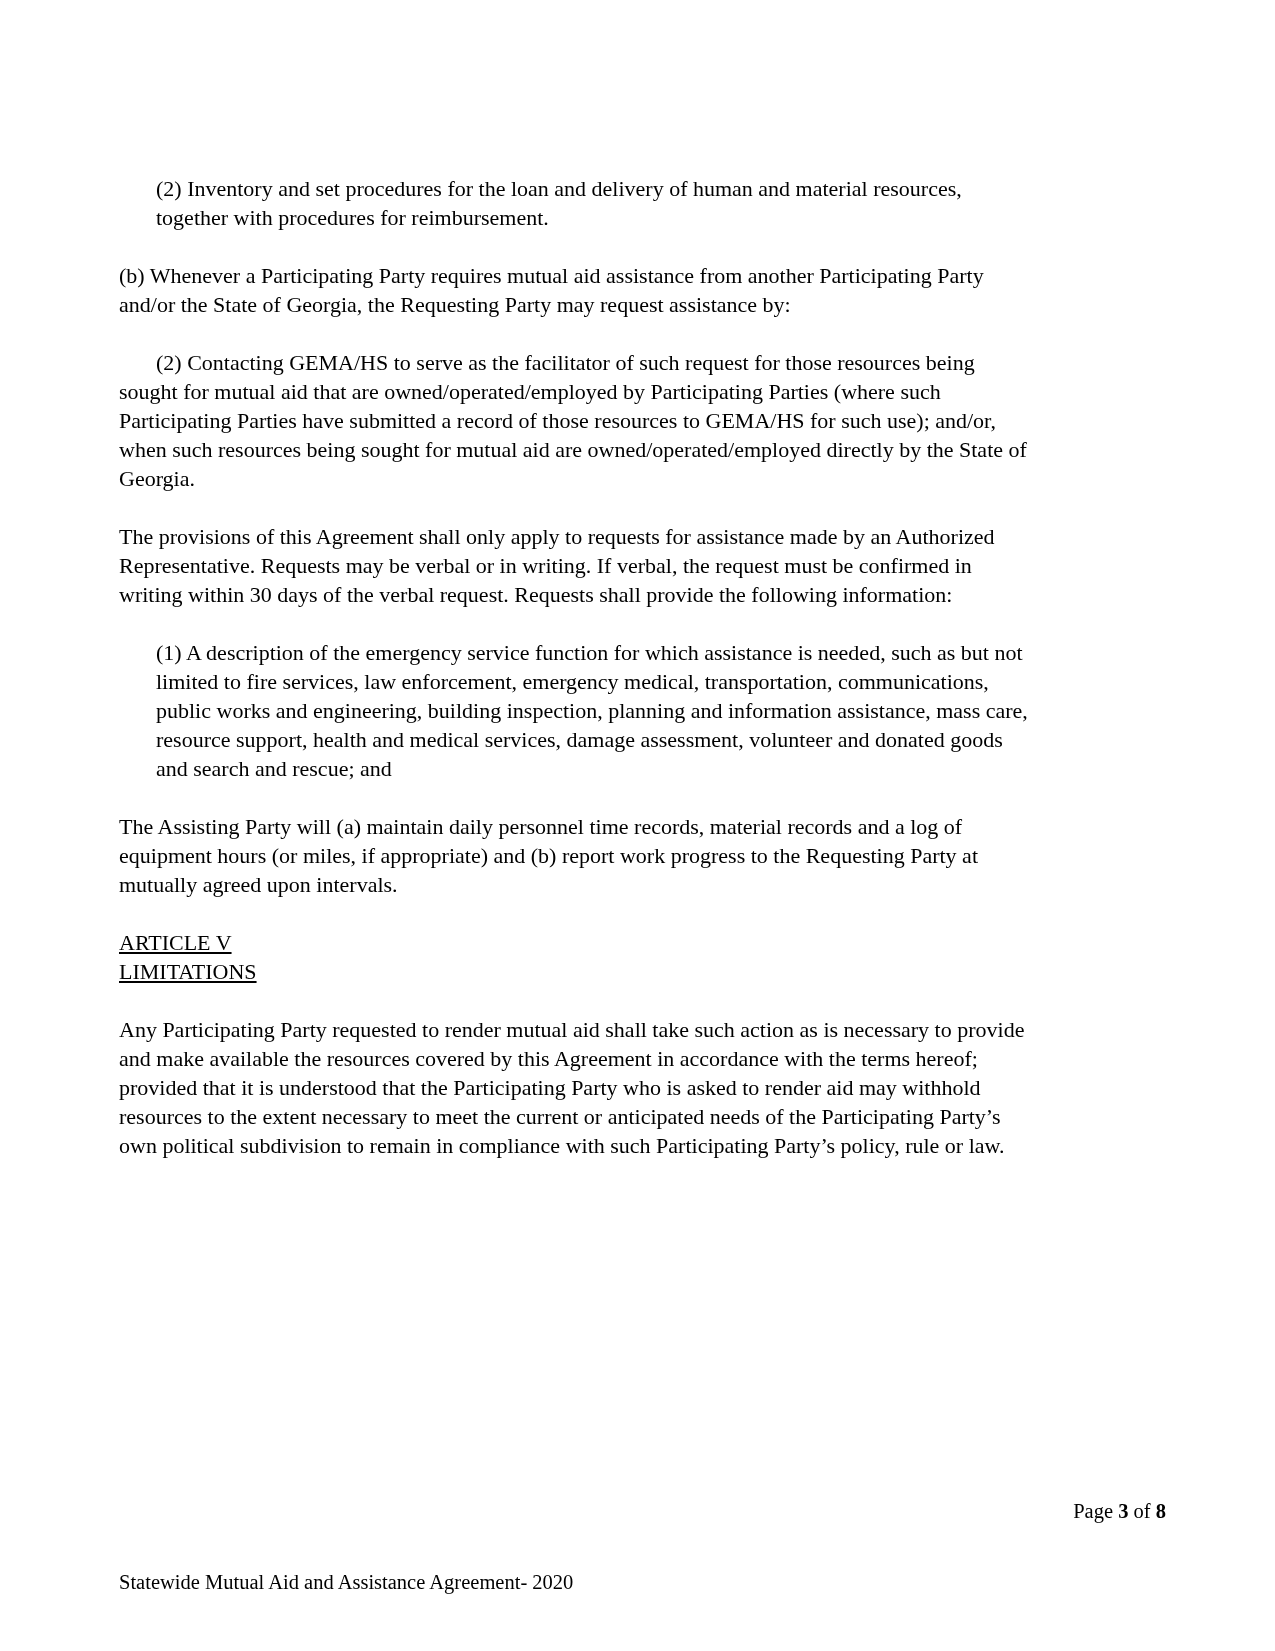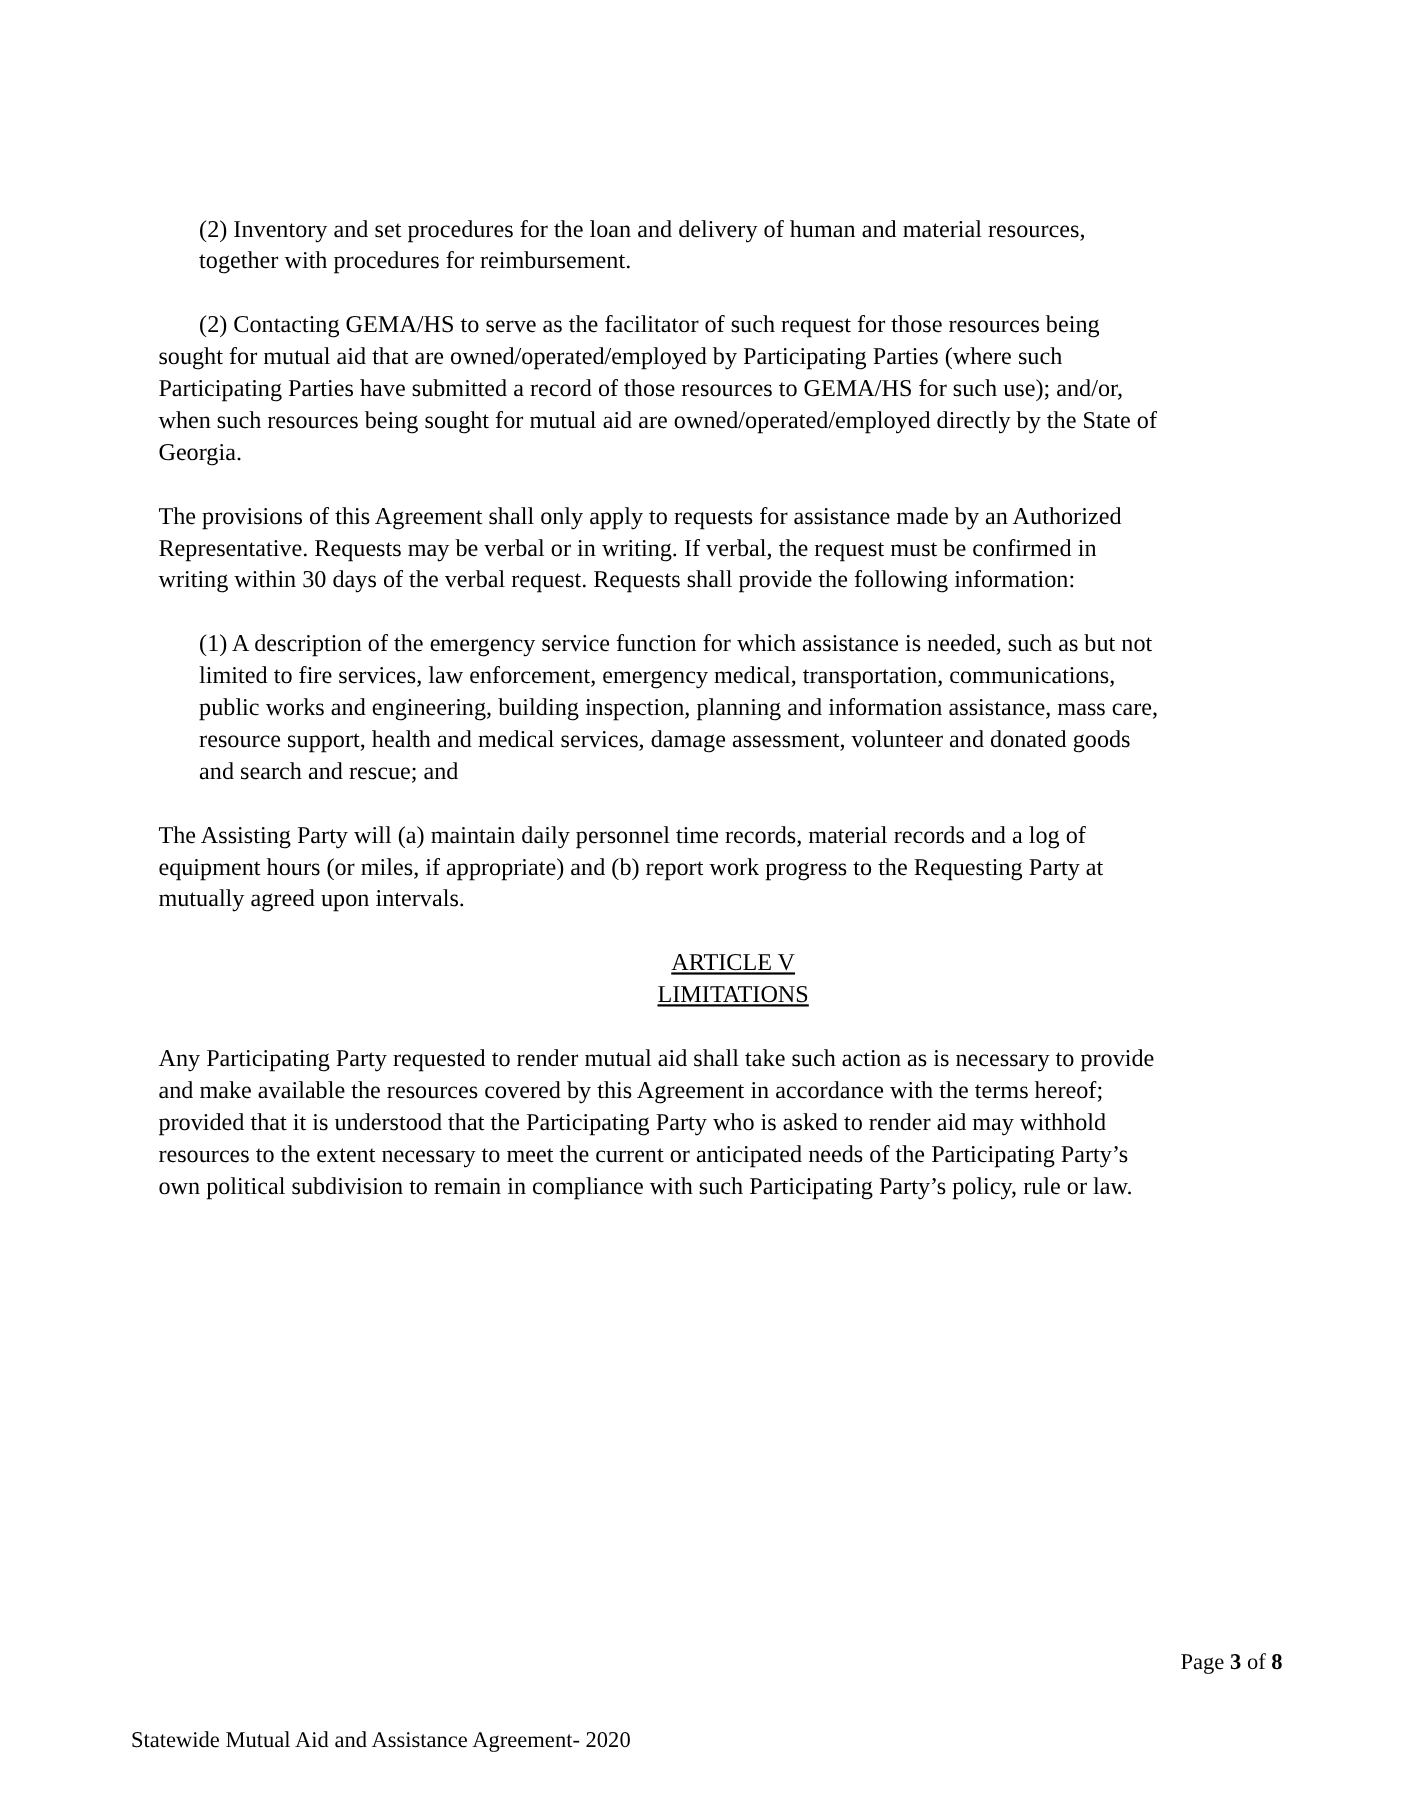--- a/index.html
+++ b/index.html
@@ -12,39 +12,38 @@
     width: 1275px;
     height: 1651px;
     background: #ffffff;
     color: #000000;
     font-family: "Liberation Serif", "DejaVu Serif", serif;
     overflow: hidden;
   }
   .content {
     position: absolute;
     left: 119px;
-    top: 193px;
+    top: 174px;
     width: 1045px;
     font-size: 22px;
     line-height: 29px;
-    margin-left: 25px;
   }
   .para {
     margin: 0 0 29px 0;
     white-space: pre;
   }
   .para.indented {
     margin-left: 37px;
   }
   .para.first-line-indent {
     text-indent: 37px;
   }
   .article-heading-block {
     margin: 0 0 29px 0;
-    text-align: center;
+    text-align: left;
   }
   .article-heading-block .hline {
     text-decoration: underline;
     line-height: 29px;
   }
   .footer-page-number {
     position: absolute;
     top: 1497px;
     right: 109px;
     font-size: 20.5px;
@@ -58,20 +57,22 @@
     line-height: 29px;
   }
 </style>
 </head>
 <body>
 
 <div class="page">
   <div class="content">
     <p class="para indented">(2) Inventory and set procedures for the loan and delivery of human and material resources,
 together with procedures for reimbursement.</p>
+    <p class="para">(b) Whenever a Participating Party requires mutual aid assistance from another Participating Party
+and/or the State of Georgia, the Requesting Party may request assistance by:</p>
     <p class="para first-line-indent">(2) Contacting GEMA/HS to serve as the facilitator of such request for those resources being
 sought for mutual aid that are owned/operated/employed by Participating Parties (where such
 Participating Parties have submitted a record of those resources to GEMA/HS for such use); and/or,
 when such resources being sought for mutual aid are owned/operated/employed directly by the State of
 Georgia.</p>
     <p class="para">The provisions of this Agreement shall only apply to requests for assistance made by an Authorized
 Representative. Requests may be verbal or in writing. If verbal, the request must be confirmed in
 writing within 30 days of the verbal request. Requests shall provide the following information:</p>
     <p class="para indented">(1) A description of the emergency service function for which assistance is needed, such as but not
 limited to fire services, law enforcement, emergency medical, transportation, communications,

